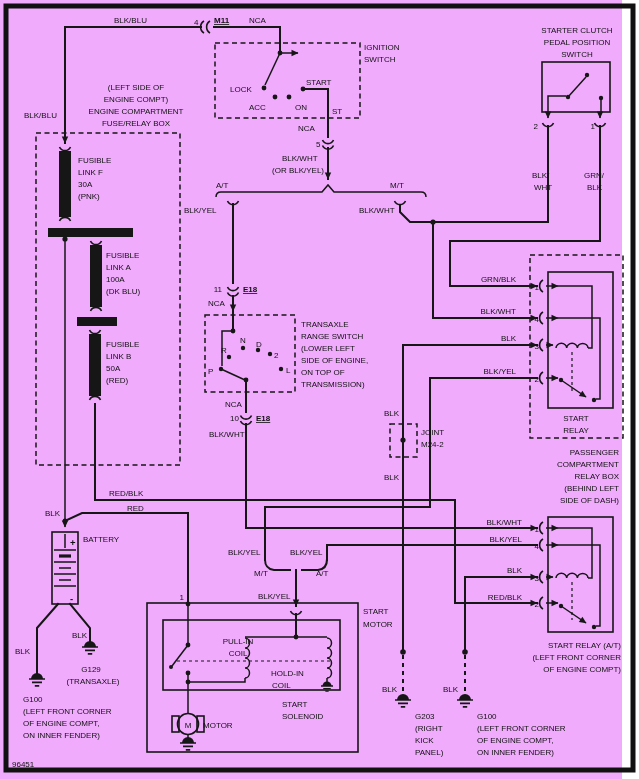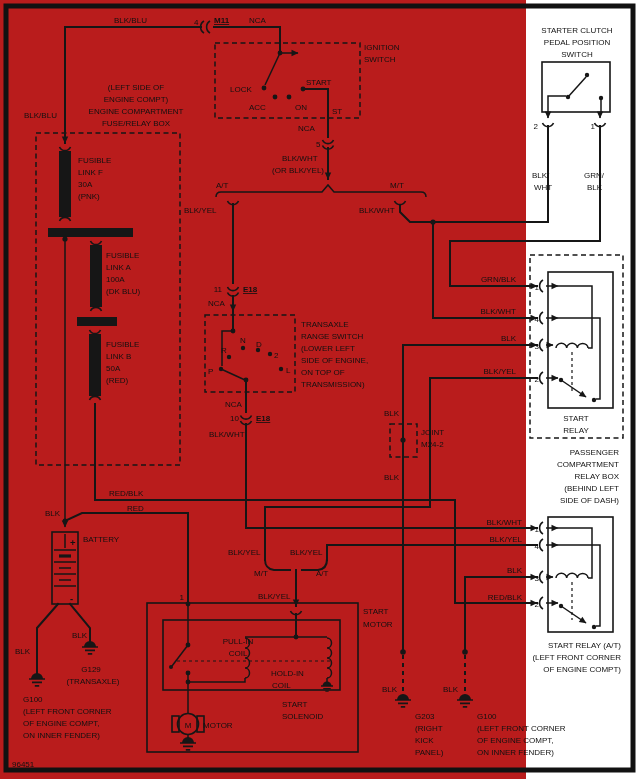--- a/index.html
+++ b/index.html
@@ -1,16 +1,16 @@
 <!DOCTYPE html>
 <html><head>
 <meta charset="utf-8">
 <style>
   html,body{margin:0;padding:0;background:#fff}
-  #stage{position:relative;width:526px;height:779px;background:#b91c1c;font-family:"Liberation Sans",sans-serif}
+  #stage{position:relative;width:622px;height:779px;background:#f0abfc;font-family:"Liberation Sans",sans-serif}
   svg{position:absolute;left:0;top:0}
   .w  {stroke:#161616;stroke-width:2;fill:none;stroke-linecap:square;stroke-linejoin:miter}
   .w1 {stroke:#161616;stroke-width:1.5;fill:none}
   .wd {stroke:#161616;stroke-width:2;fill:none;stroke-dasharray:4 4}
   .ac {stroke:#161616;stroke-width:1.2;fill:none;stroke-dasharray:3 3}
   .bx {stroke:#161616;stroke-width:1.6;fill:none}
   .bd {stroke:#161616;stroke-width:1.5;fill:none;stroke-dasharray:5 3.5}
   .lk {fill:#161616}
   .dot{fill:#161616}
   .cup{stroke:#161616;stroke-width:1.6;fill:none}

